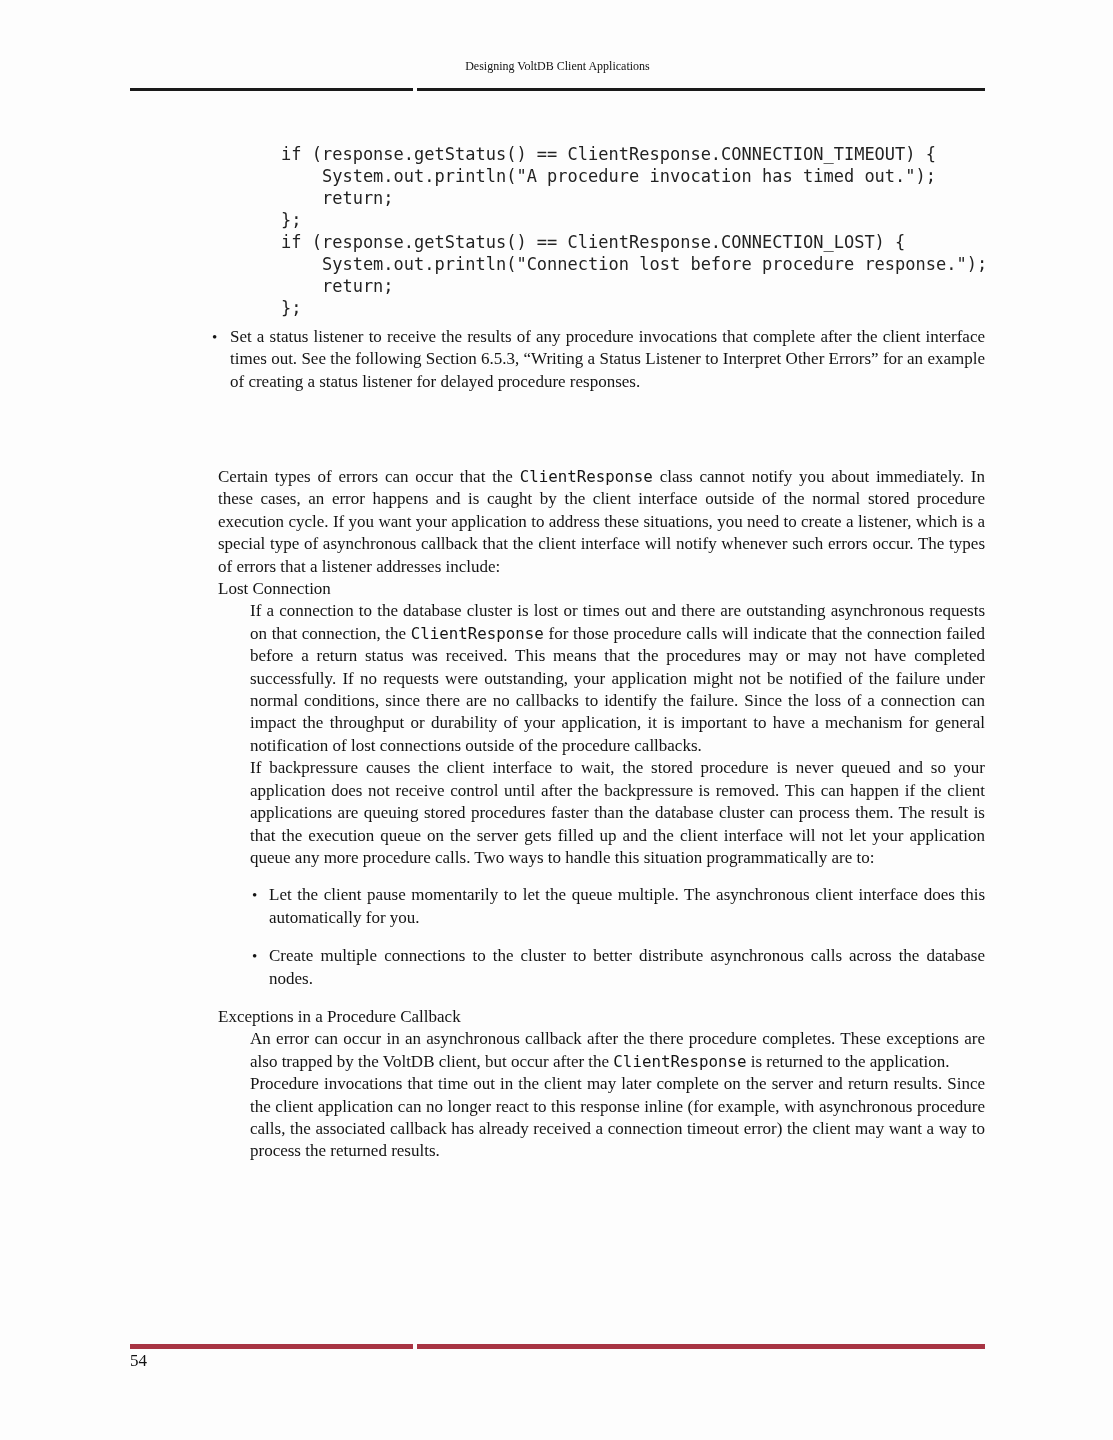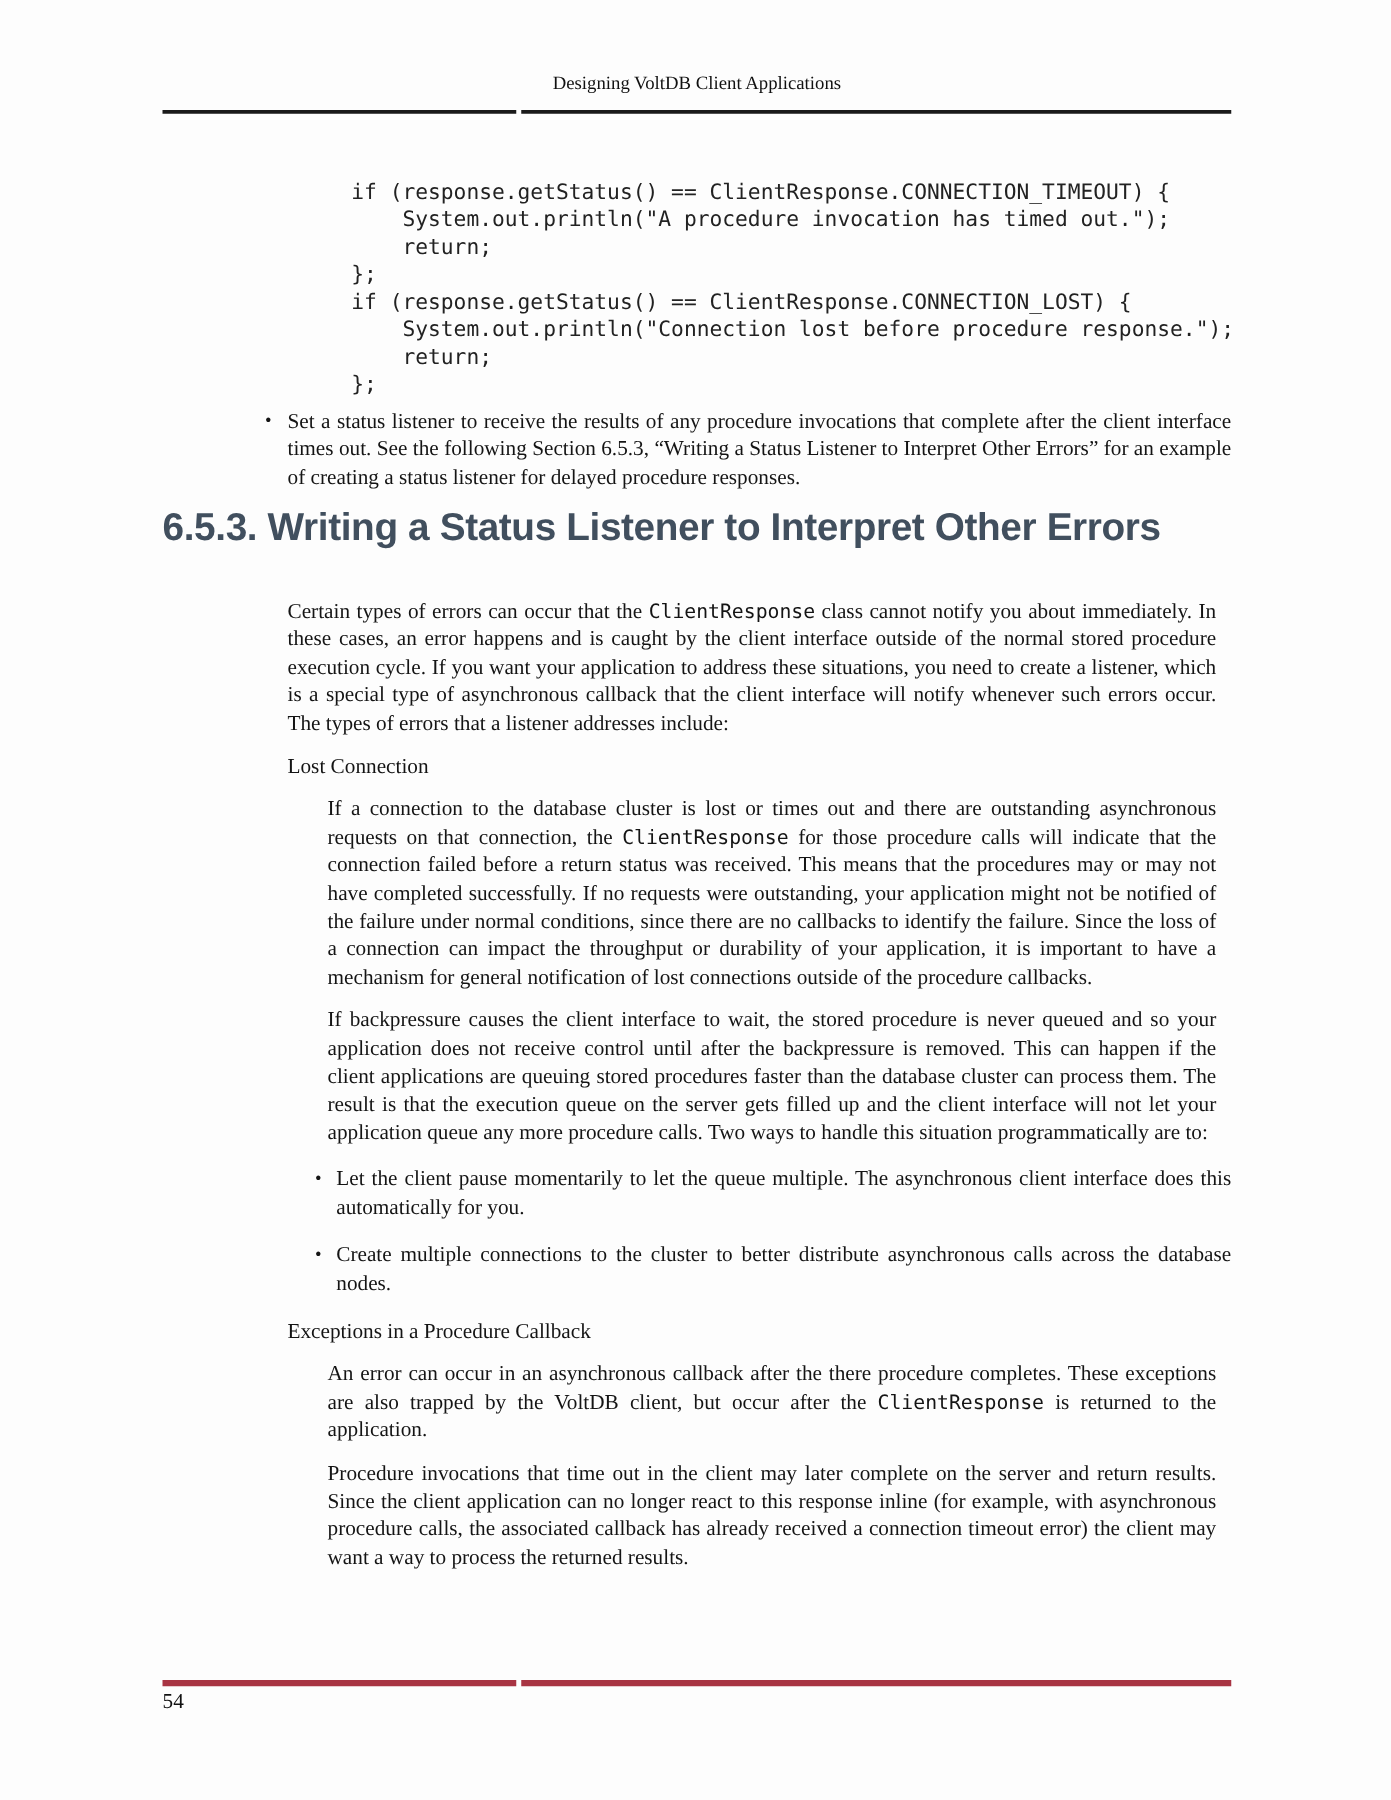--- a/index.html
+++ b/index.html
@@ -11,21 +11,21 @@
     font-family: "Liberation Serif", serif;
     color: #141414;
     overflow: hidden;
   }
 
   
   .running-header {
     position: absolute;
     top: 59px; left: 130px; width: 855px;
     text-align: center;
-    font-size: 15px;
+    font-size: 12px;
     color: #111;
   }
   .hrule { position: absolute; left: 130px; height: 3px; }
   .hrule .seg { position: absolute; top: 0; height: 100%; }
   .hrule-dark { top: 88px; }
   .hrule-dark .seg { background: #1a1a1a; }
   .hrule-red { top: 1344px; height: 5px; }
   .hrule-red .seg { background: #a83443; }
   .seg-left  { left: 0;   width: 283px; }
   .seg-right { left: 287px; width: 568px; }
@@ -68,21 +68,21 @@
     color: #414f5e;
   }
 
   
   .content {
     position: absolute;
     top: 466px; left: 218px; width: 767px;
     font-size: 17px;
     line-height: 22.4px;
   }
-  .content p { margin: 12px; text-align: justify; }
+  .content p { margin: 0; text-align: justify; }
   .def-term { margin-top: 20px; text-align: left !important; }
   .def-body { padding-left: 32px; text-align: justify; }
   .def-bullets { list-style: none; margin: 15px 0 0 0; padding: 0 0 0 51px; }
   .def-bullets li { position: relative; text-align: justify; margin-bottom: 16px; }
   .def-bullets .bullet-marker { left: -17px; }
 
   .mono {
     font-family: "DejaVu Sans Mono", "Liberation Mono", monospace;
     font-size: 0.93em;
   }
@@ -116,21 +116,20 @@
     return;
 };</pre>
 
   <div class="top-bullet">
     <div class="bullet-row">
       <span class="bullet-marker">•</span>
       <span>Set a status listener to receive the results of any procedure invocations that complete after the client interface times out. See the following Section 6.5.3, “Writing a Status Listener to Interpret Other Errors” for an example of creating a status listener for delayed procedure responses.</span>
     </div>
   </div>
 
-  <h2 class="section-heading">6.5.3. Writing a Status Listener to Interpret Other Errors</h2>
 
   <div class="content">
 
     <p><span>Certain types of errors can occur that the </span><span class="mono">ClientResponse</span><span> class cannot notify you about immediately. In these cases, an error happens and is caught by the client interface outside of the normal stored procedure execution cycle. If you want your application to address these situations, you need to create a listener, which is a special type of asynchronous callback that the client interface will notify whenever such errors occur. The types of errors that a listener addresses include:</span></p>
 
     <p class="def-term">Lost Connection</p>
     <p class="def-body"><span>If a connection to the database cluster is lost or times out and there are outstanding asynchronous requests on that connection, the </span><span class="mono">ClientResponse</span><span> for those procedure calls will indicate that the connection failed before a return status was received. This means that the procedures may or may not have completed successfully. If no requests were outstanding, your application might not be notified of the failure under normal conditions, since there are no callbacks to identify the failure. Since the loss of a connection can impact the throughput or durability of your application, it is important to have a mechanism for general notification of lost connections outside of the procedure callbacks.</span></p>
 
     <p class="def-body"><span>If backpressure causes the client interface to wait, the stored procedure is never queued and so your application does not receive control until after the backpressure is removed. This can happen if the client applications are queuing stored procedures faster than the database cluster can process them. The result is that the execution queue on the server gets filled up and the client interface will not let your application queue any more procedure calls. Two ways to handle this situation programmatically are to:</span></p>
     <ul class="def-bullets">

